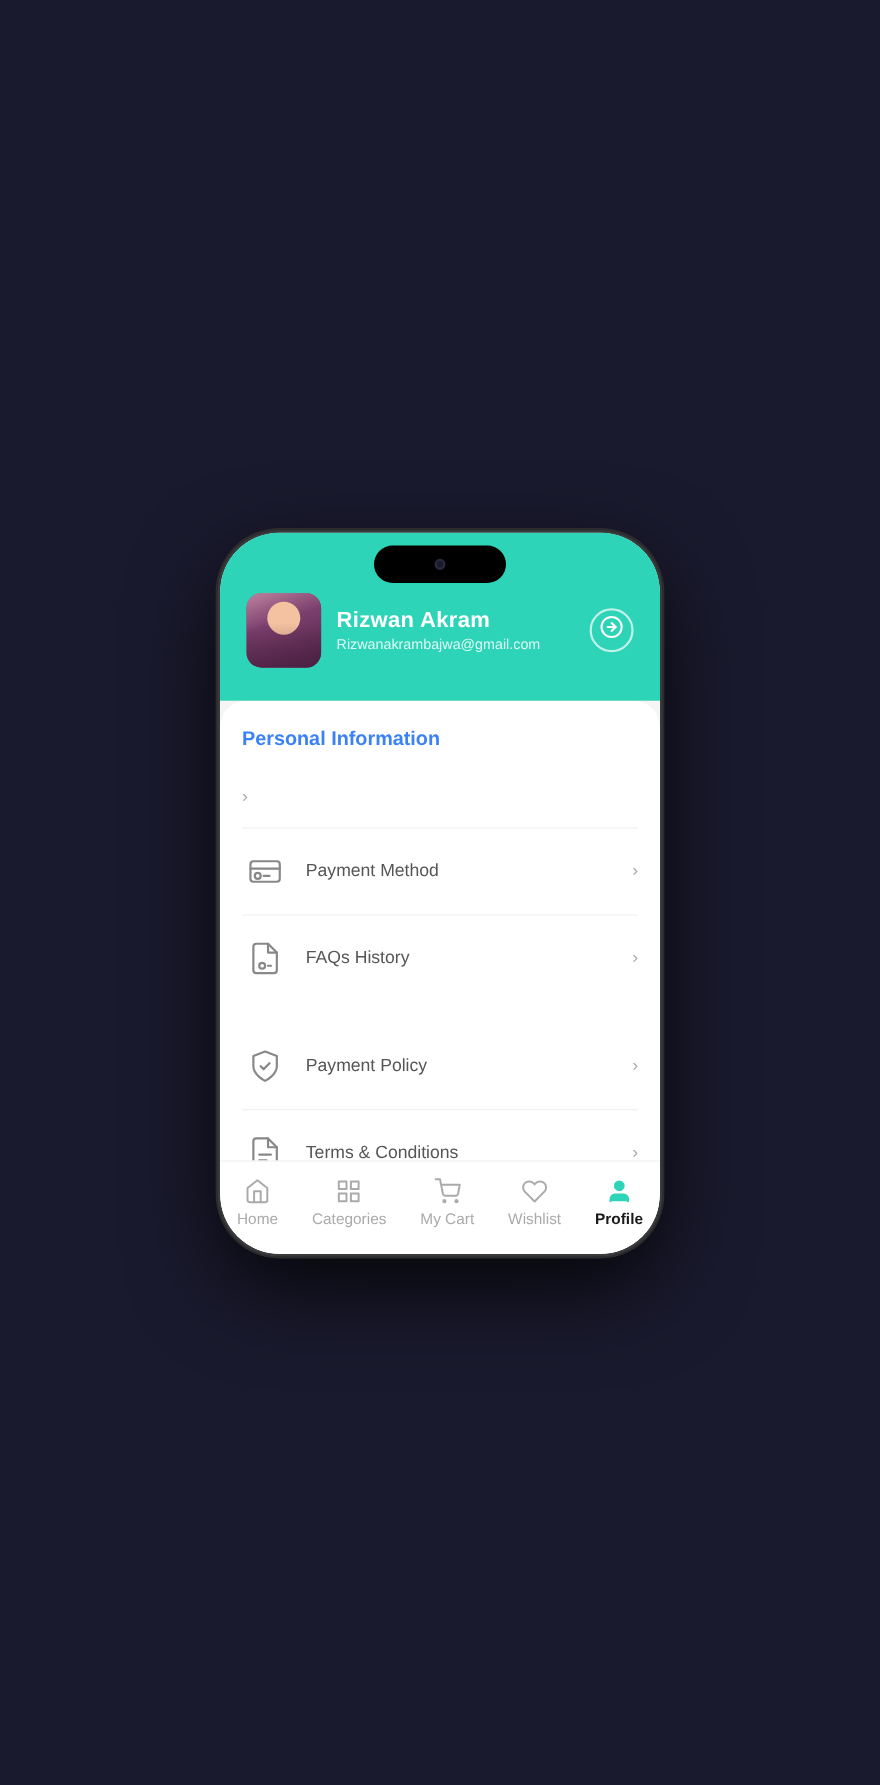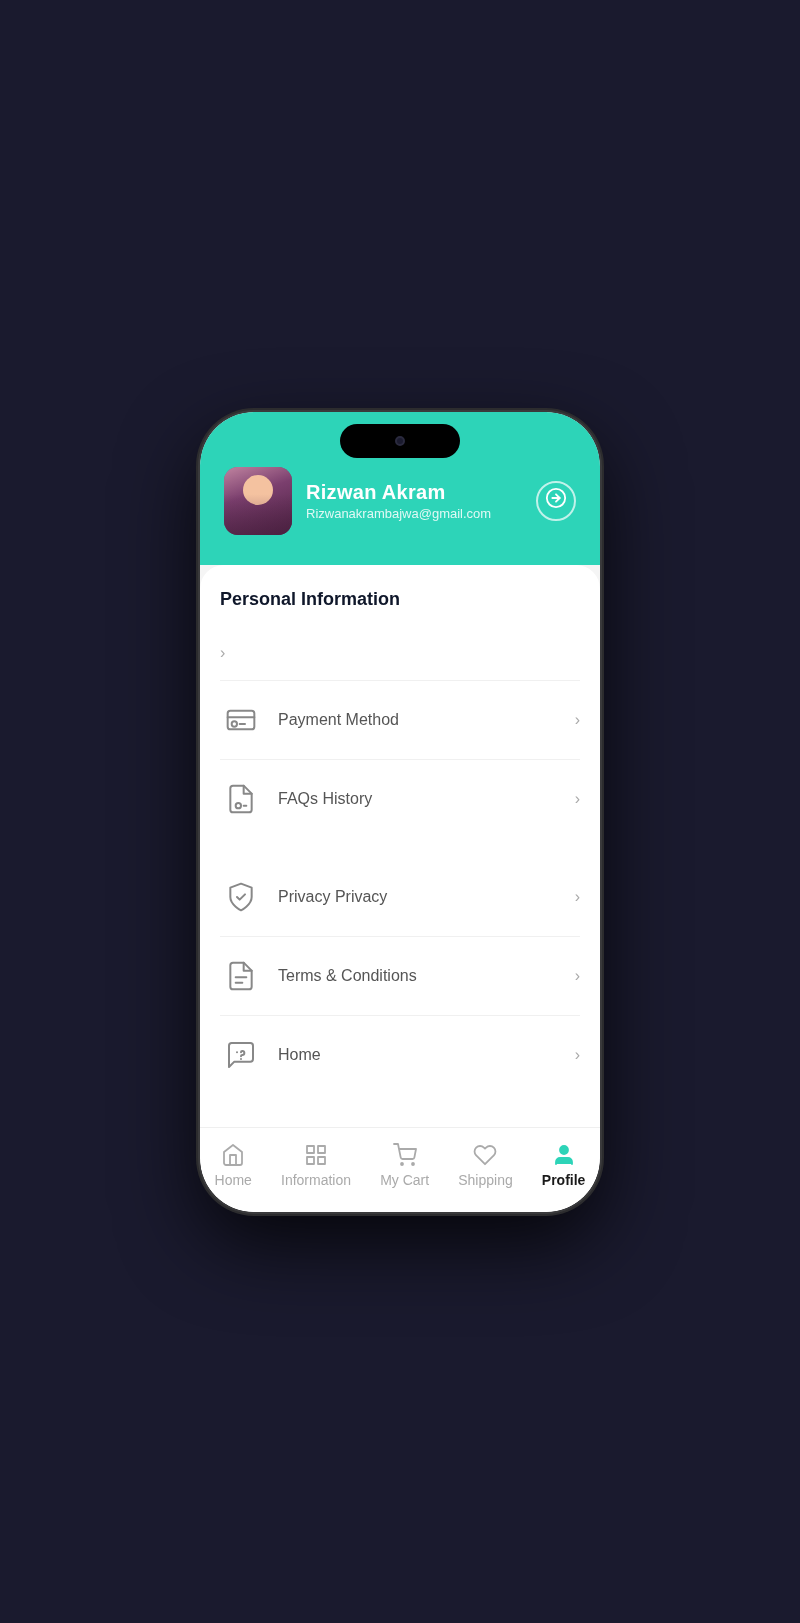--- a/index.html
+++ b/index.html
@@ -8,21 +8,21 @@
       background: #1a1a2e;
       display: flex;
       justify-content: center;
       align-items: center;
       min-height: 100vh;
       font-family: -apple-system, BlinkMacSystemFont, 'Segoe UI', sans-serif;
     }
 
     .phone-frame {
       width: 400px;
-      height: 800px;
+      height: 656px;
       background: #1c1c1e;
       border-radius: 54px;
       position: relative;
       box-shadow:
         0 0 0 2px #3a3a3c,
         0 0 0 4px #2c2c2e,
         0 30px 80px rgba(0,0,0,0.8);
       overflow: hidden;
     }
 
@@ -175,21 +175,21 @@
       flex: 1;
       background: #fff;
       border-radius: 24px 24px 0 0;
       overflow-y: auto;
       padding: 24px 20px 0 20px;
     }
 
     .section-title {
       font-size: 18px;
       font-weight: 700;
-      color: #0f172a;
+      color: #3b82f6;
       margin-bottom: 16px;
     }
 
     .menu-item {
       display: flex;
       align-items: center;
       justify-content: space-between;
       padding: 18px 0;
       border-bottom: 1px solid #f0f0f0;
       cursor: pointer;
@@ -363,21 +363,21 @@
       <div class="section section-gap">
 
         <div class="menu-item">
           <div class="menu-item-left">
             <div class="menu-icon">
               <svg viewBox="0 0 24 24" stroke-linecap="round" stroke-linejoin="round">
                 <path d="M12 22s8-4 8-10V5l-8-3-8 3v7c0 6 8 10 8 10z"></path>
                 <polyline points="9 12 11 14 15 10"></polyline>
               </svg>
             </div>
-            <span class="menu-label">Privacy Privacy</span>
+            <span class="menu-label">Payment Policy</span>
           </div>
           <span class="chevron">›</span>
         </div>
 
         <div class="menu-item">
           <div class="menu-item-left">
             <div class="menu-icon">
               <svg viewBox="0 0 24 24" stroke-linecap="round" stroke-linejoin="round">
                 <path d="M14 2H6a2 2 0 0 0-2 2v16a2 2 0 0 0 2 2h12a2 2 0 0 0 2-2V8z"></path>
                 <polyline points="14 2 14 8 20 8"></polyline>
@@ -422,41 +422,41 @@
 
       <div class="nav-item">
         <div class="nav-icon">
           <svg viewBox="0 0 24 24" stroke-linecap="round" stroke-linejoin="round">
             <rect x="3" y="3" width="7" height="7"></rect>
             <rect x="14" y="3" width="7" height="7"></rect>
             <rect x="14" y="14" width="7" height="7"></rect>
             <rect x="3" y="14" width="7" height="7"></rect>
           </svg>
         </div>
-        <span class="nav-label">Information</span>
+        <span class="nav-label">Categories</span>
       </div>
 
       <div class="nav-item">
         <div class="nav-icon">
           <svg viewBox="0 0 24 24" stroke-linecap="round" stroke-linejoin="round">
             <circle cx="9" cy="21" r="1"></circle>
             <circle cx="20" cy="21" r="1"></circle>
             <path d="M1 1h4l2.68 13.39a2 2 0 0 0 2 1.61h9.72a2 2 0 0 0 2-1.61L23 6H6"></path>
           </svg>
         </div>
         <span class="nav-label">My Cart</span>
       </div>
 
       <div class="nav-item">
         <div class="nav-icon">
           <svg viewBox="0 0 24 24" stroke-linecap="round" stroke-linejoin="round">
             <path d="M20.84 4.61a5.5 5.5 0 0 0-7.78 0L12 5.67l-1.06-1.06a5.5 5.5 0 0 0-7.78 7.78l1.06 1.06L12 21.23l7.78-7.78 1.06-1.06a5.5 5.5 0 0 0 0-7.78z"></path>
           </svg>
         </div>
-        <span class="nav-label">Shipping</span>
+        <span class="nav-label">Wishlist</span>
       </div>
 
       <div class="nav-item">
         <div class="nav-icon active">
           <svg viewBox="0 0 24 24" stroke-linecap="round" stroke-linejoin="round">
             <path d="M20 21v-2a4 4 0 0 0-4-4H8a4 4 0 0 0-4 4v2"></path>
             <circle cx="12" cy="7" r="4"></circle>
           </svg>
         </div>
         <span class="nav-label active">Profile</span>

